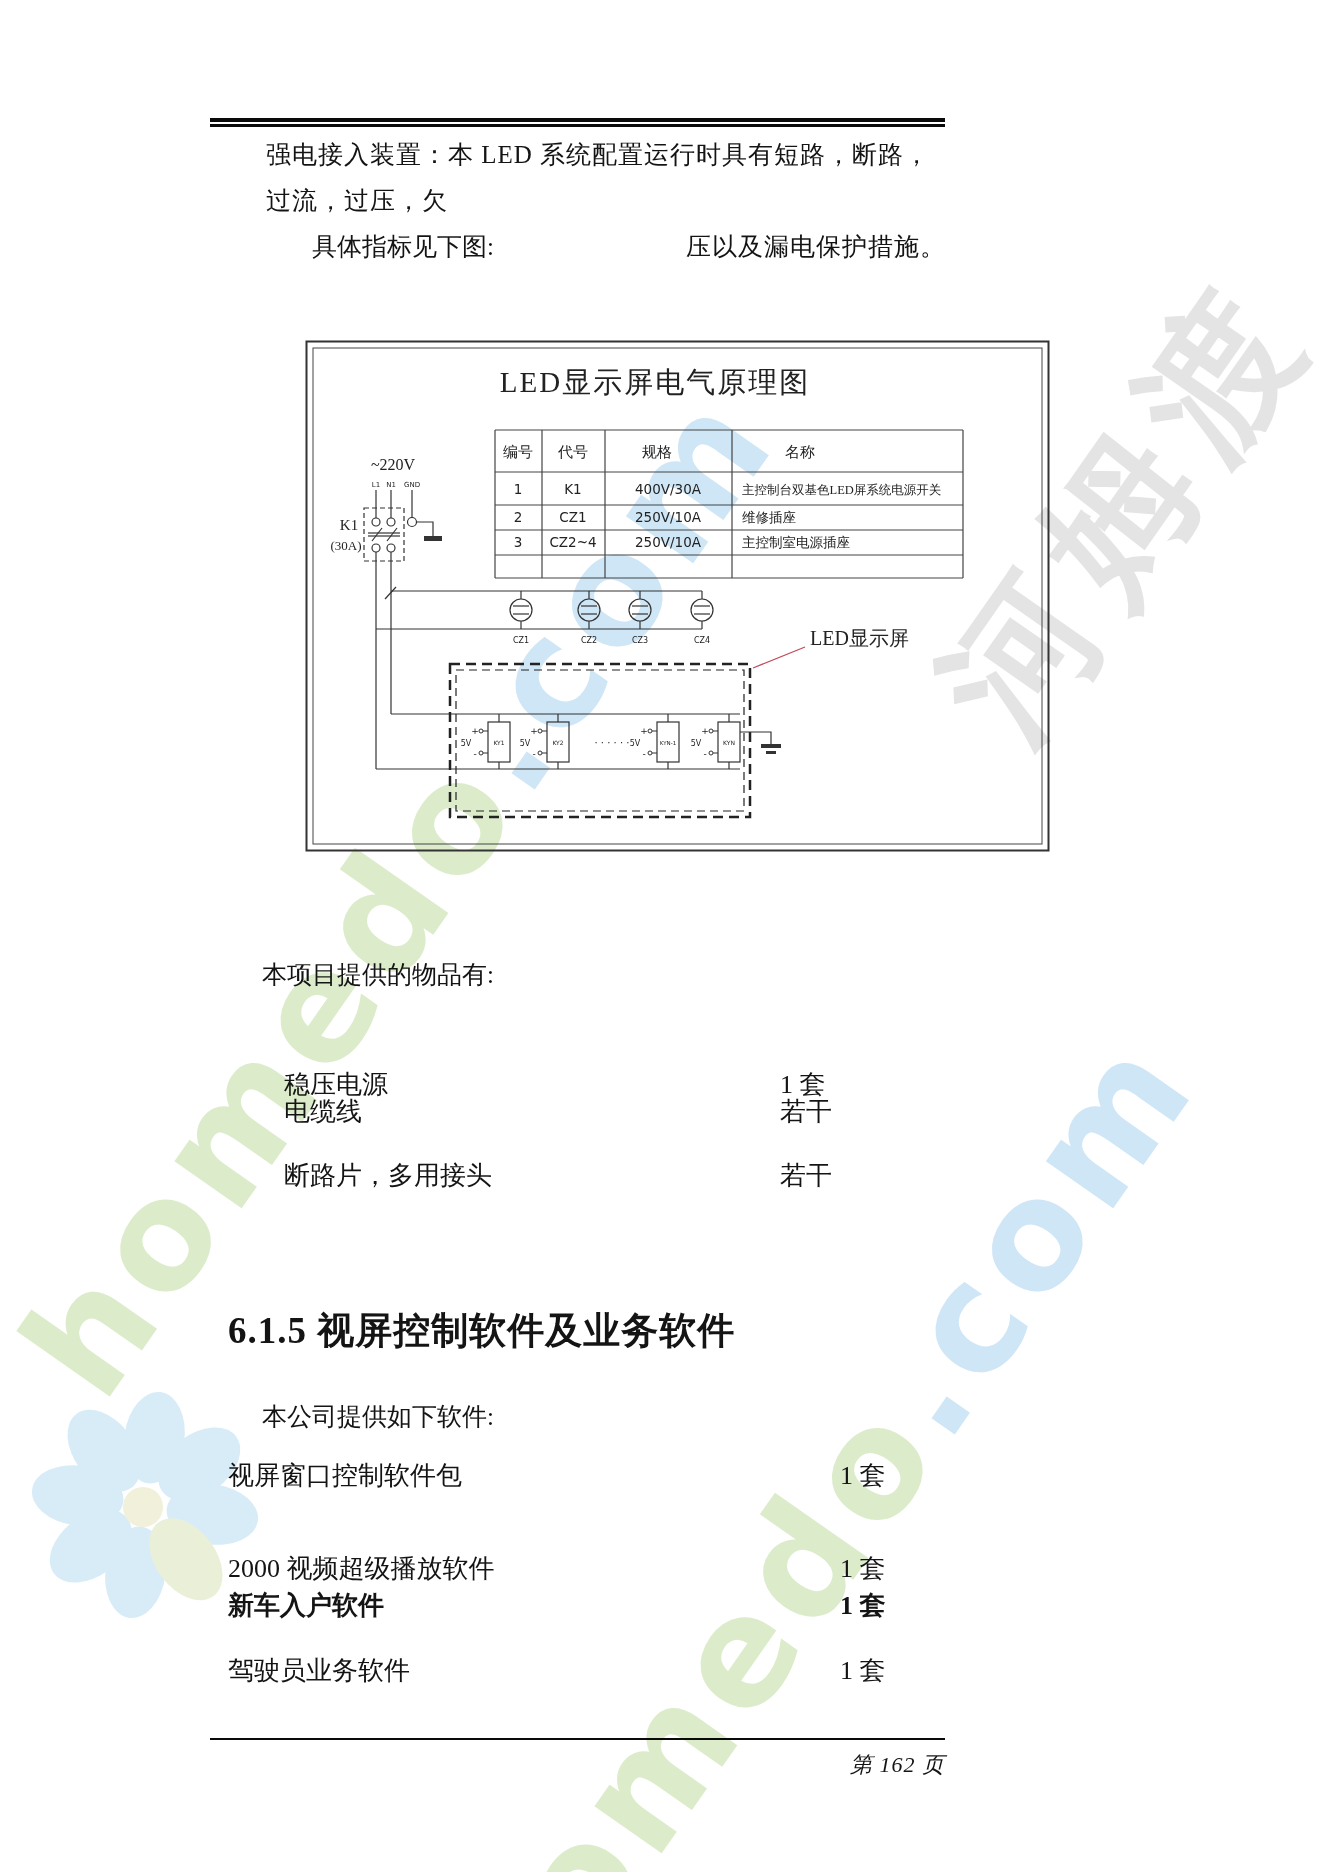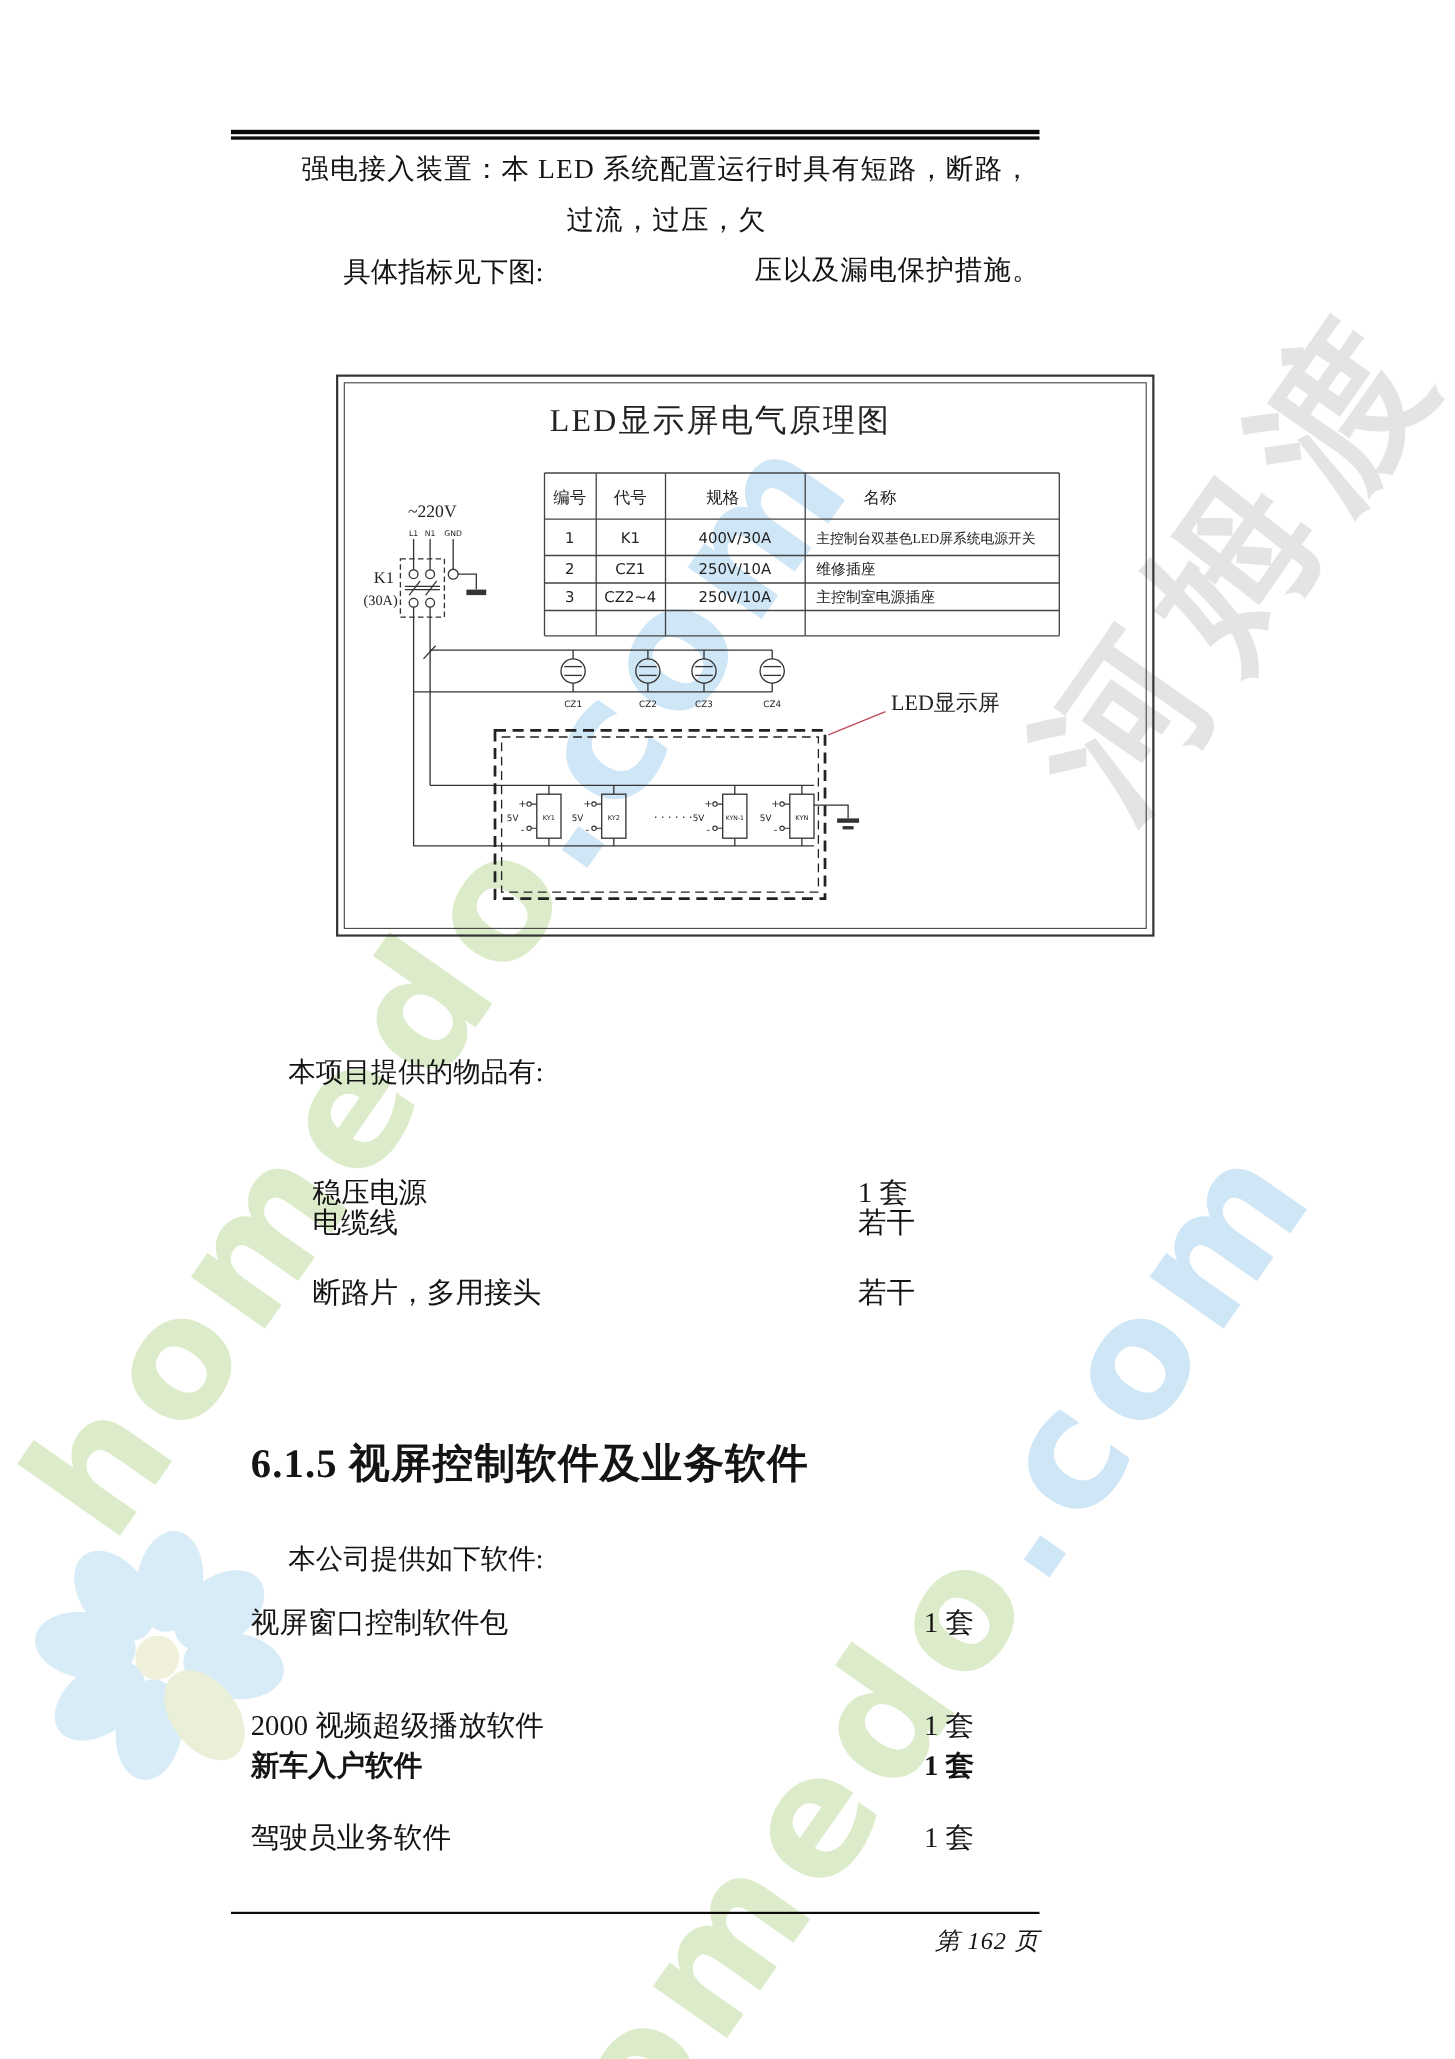--- a/index.html
+++ b/index.html
@@ -30,21 +30,21 @@
   .wm-cn { letter-spacing:22px; }
 
   
   .content { position:absolute; inset:0; z-index:1; }
 
   .header-rule { left:210px; top:118px; width:735px; }
   .header-rule .l1 { height:4px; background:#0a0a0a; }
   .header-rule .l2 { height:3px; background:#0a0a0a; margin-top:2px; }
 
   .intro { left:210px; top:132px; width:736px; font-size:25px; line-height:46px; }
-  .intro .ln1 { padding-left:56px; letter-spacing:1px;text-align:center; }
+  .intro .ln1 { padding-left:56px; letter-spacing:1px; }
   .intro .ln2 { letter-spacing:1px;text-align:right; }
 
   .see-figure { left:266px; top:230px; font-size:25px;margin-left:46px; }
 
   .items-intro { left:262px; top:958px; font-size:25px; }
   .item-row { position:absolute; left:284px; width:620px; font-size:26px; }
   .item-row .qty { position:absolute; left:496px; top:0; }
 
   .section-heading { left:228px; top:1306px; font-size:37px; font-weight:bold; letter-spacing:1px; }
 

